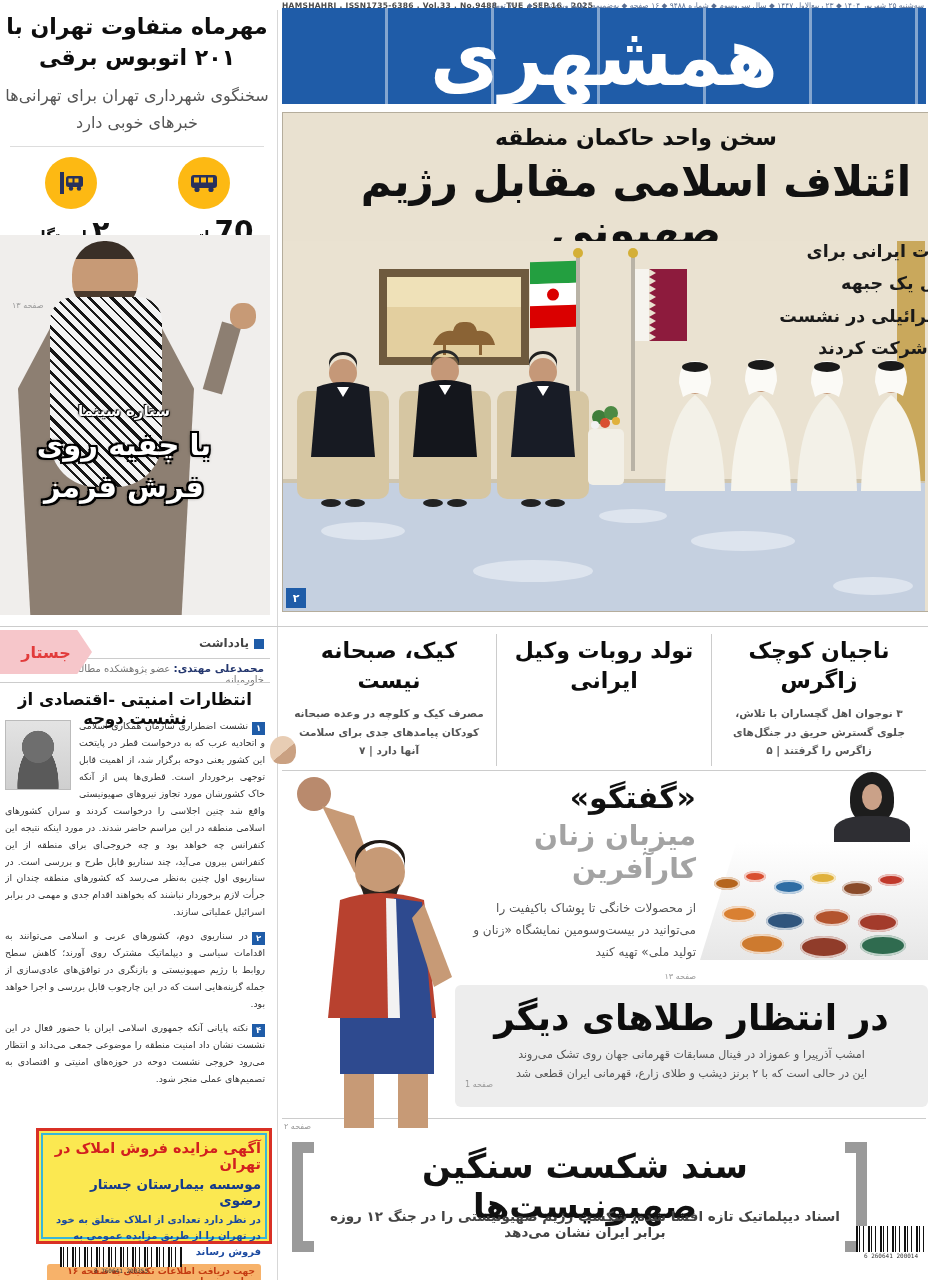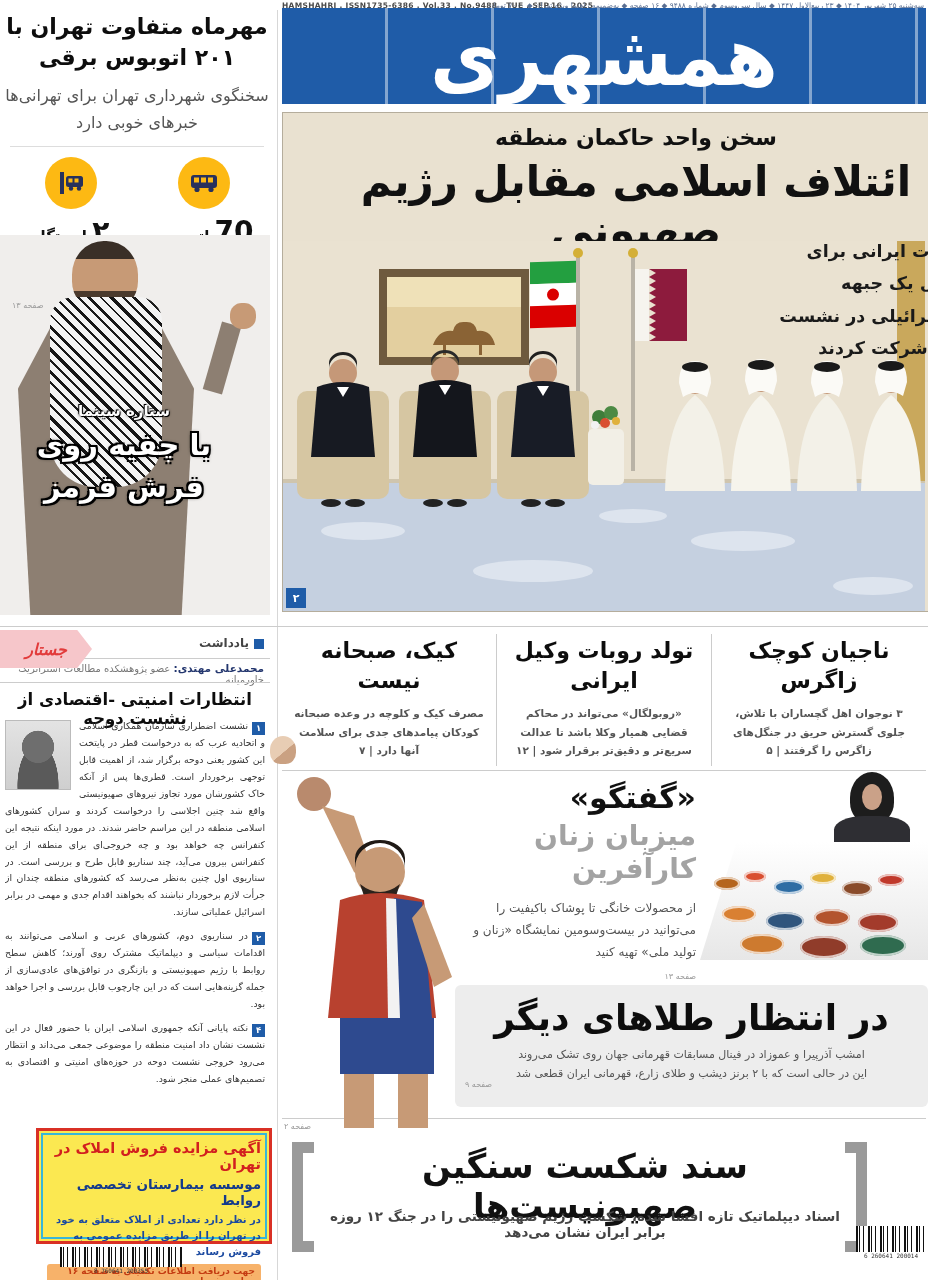--- a/index.html
+++ b/index.html
@@ -43,23 +43,23 @@
   .fist{position:absolute;left:230px;top:68px;width:26px;height:26px;border-radius:45%;background:#c79a76;z-index:4;}
   .fore{position:absolute;left:212px;top:88px;width:20px;height:70px;background:#8d7f72;transform:rotate(16deg);z-index:3;}
   .cin-overlay{position:absolute;left:12px;top:166px;width:224px;text-align:center;z-index:6;}
   .cin-kick{display:inline-block;font-size:15px;font-weight:900;color:#fff;
             text-shadow:0 0 3px #000,1px 1px 0 #000,-1px -1px 0 #000;}
   .cin-title{margin-top:4px;font-size:29px;font-weight:900;line-height:1.45;color:#fff;
              text-shadow:0 0 4px #000,2px 2px 0 #000,-2px -2px 0 #000,2px -2px 0 #000,-2px 2px 0 #000;}
   .pg{width:20px;height:20px;background:#1f5ca8;color:#fff;font-size:11px;font-weight:bold;
       display:flex;align-items:center;justify-content:center;}
   
-  .tab{left:0;top:630px;width:92px;height:38px;background:#f6c6ca;color:#e23b3b;font-weight:900;
+  .tab{left:0;top:630px;width:92px;height:44px;background:#f6c6ca;color:#e23b3b;font-weight:900;
        font-size:16px;display:flex;align-items:center;justify-content:center;
-       clip-path:polygon(0 0,84% 0,100% 50%,84% 100%,0 100%);letter-spacing:6px;z-index:4;font-style:italic;}
+       clip-path:polygon(0 0,84% 0,100% 50%,84% 100%,0 100%);letter-spacing:6px;z-index:4;}
   .note-label{left:0;top:636px;width:264px;text-align:right;font-size:12px;color:#444;font-weight:bold;}
   .sq{display:inline-block;width:10px;height:10px;background:#1f5ca8;margin-left:5px;vertical-align:middle;}
   .author{left:0;top:662px;width:264px;text-align:right;font-size:10px;color:#777;}
   .author b{color:#23366e;font-size:10.5px;}
   .note-head{left:0;top:690px;width:270px;text-align:center;font-size:16.5px;font-weight:900;color:#0d0d0d;}
   .note-body{left:5px;top:718px;width:260px;height:402px;font-size:9.3px;line-height:1.82;
              text-align:justify;color:#333;overflow:hidden;}
   .note-body p{margin:0 0 7px 0;}
   .portrait{float:left;width:64px;height:68px;margin:2px 8px 5px 0;border:1px solid #bbb;
             background:radial-gradient(circle at 50% 38%,#6e6e6e 0 30%,transparent 31%),
@@ -314,21 +314,20 @@
     <p><span class="nsq">۴</span><span>نکته پایانی آنکه جمهوری اسلامی ایران با حضور فعال در این نشست نشان داد امنیت منطقه را موضوعی جمعی می‌داند و انتظار می‌رود خروجی نشست دوحه در حوزه‌های امنیتی و اقتصادی به تصمیم‌های عملی منجر شود.</span></p>
   </div>
 
   <div class="abs hrow">
     <div class="hcol">
       <div class="t">ناجیان کوچک زاگرس</div>
       <div class="d">۳ نوجوان اهل گچساران با تلاش، جلوی گسترش حریق در جنگل‌های زاگرس را گرفتند | ۵</div>
     </div>
     <div class="hcol mid">
       <div class="t">تولد روبات وکیل ایرانی</div>
-      <div class="d">«روبولگال» می‌تواند در محاکم قضایی همیار وکلا باشد تا عدالت سریع‌تر و دقیق‌تر برقرار شود | ۱۲</div>
     </div>
     <div class="hcol">
       <div class="t">کیک، صبحانه نیست</div>
       <div class="d">مصرف کیک و کلوچه در وعده صبحانه کودکان پیامدهای جدی برای سلامت آنها دارد | ۷</div>
     </div>
   </div>
   <div class="abs cake"></div>
   <div class="abs hline" style="left:282px;width:644px;top:770px;"></div>
 
   <div class="abs talk-photo">
@@ -357,21 +356,21 @@
     <div class="talk-p">صفحه ۱۳</div>
   </div>
 
   <div class="abs wbg"></div>
   <div class="abs gold">
     <div class="gold-h">در انتظار طلاهای دیگر</div>
     <div class="gold-d">
       <div>امشب آذرپیرا و عموزاد در فینال مسابقات قهرمانی جهان روی تشک می‌روند</div>
       <div>این در حالی است که با ۲ برنز دیشب و طلای زارع، قهرمانی ایران قطعی شد</div>
     </div>
-    <div class="pnote">صفحه ۹</div>
+    <div class="pnote">صفحه 1</div>
   </div>
 
   <svg class="abs wrestler" viewBox="0 0 200 356">
     <circle cx="32" cy="22" r="17" fill="#b98a6d"></circle>
     <polygon points="40,34 72,100 98,120 72,44" fill="#c79a76"></polygon>
     <circle cx="98" cy="100" r="25" fill="#c79a76"></circle>
     <path d="M73,96 a25,25 0 0 1 50,0 l0,-10 a25,18 0 0 0 -50,0 z" fill="#1f1a16"></path>
     <path d="M78,112 q20,16 40,0 l-4,12 q-16,10 -32,0 z" fill="#2b221c"></path>
     <path d="M58,128 q40,-14 84,0 l12,118 h-108 z" fill="#b8412f"></path>
     <path d="M112,126 l28,4 10,116 h-38 z" fill="#2e4a8f"></path>
@@ -389,21 +388,21 @@
   <div class="abs doc-h">سند شکست سنگین صهیونیست‌ها</div>
   <div class="abs doc-d">اسناد دیپلماتیک تازه افشا شده، شکست رژیم صهیونیستی را در جنگ ۱۲ روزه برابر ایران نشان می‌دهد</div>
   <div class="abs bc-r">
     <div class="barcode" style="width:70px;height:26px;"></div>
     <div class="bc-digits ltr">6 260641 200014</div>
   </div>
 
   <div class="abs ad">
     <div class="ad-in">
       <div class="ad-t">آگهی مزایده فروش املاک در تهران</div>
-      <div class="ad-o">موسسه بیمارستان تخصصی روابط</div>
+      <div class="ad-o">موسسه بیمارستان جستار رضوی</div>
       <div class="ad-b">در نظر دارد تعدادی از املاک متعلق به خود در تهران را از طریق مزایده عمومی به فروش رساند</div>
       <div class="ad-f">جهت دریافت اطلاعات تکمیلی به صفحه ۱۶ مراجعه فرمایید</div>
     </div>
   </div>
   <div class="abs bc-l">
     <div class="barcode" style="width:122px;height:20px;"></div>
     <div class="bc-digits ltr">8 760641 200355</div>
   </div>
 
 </div>

